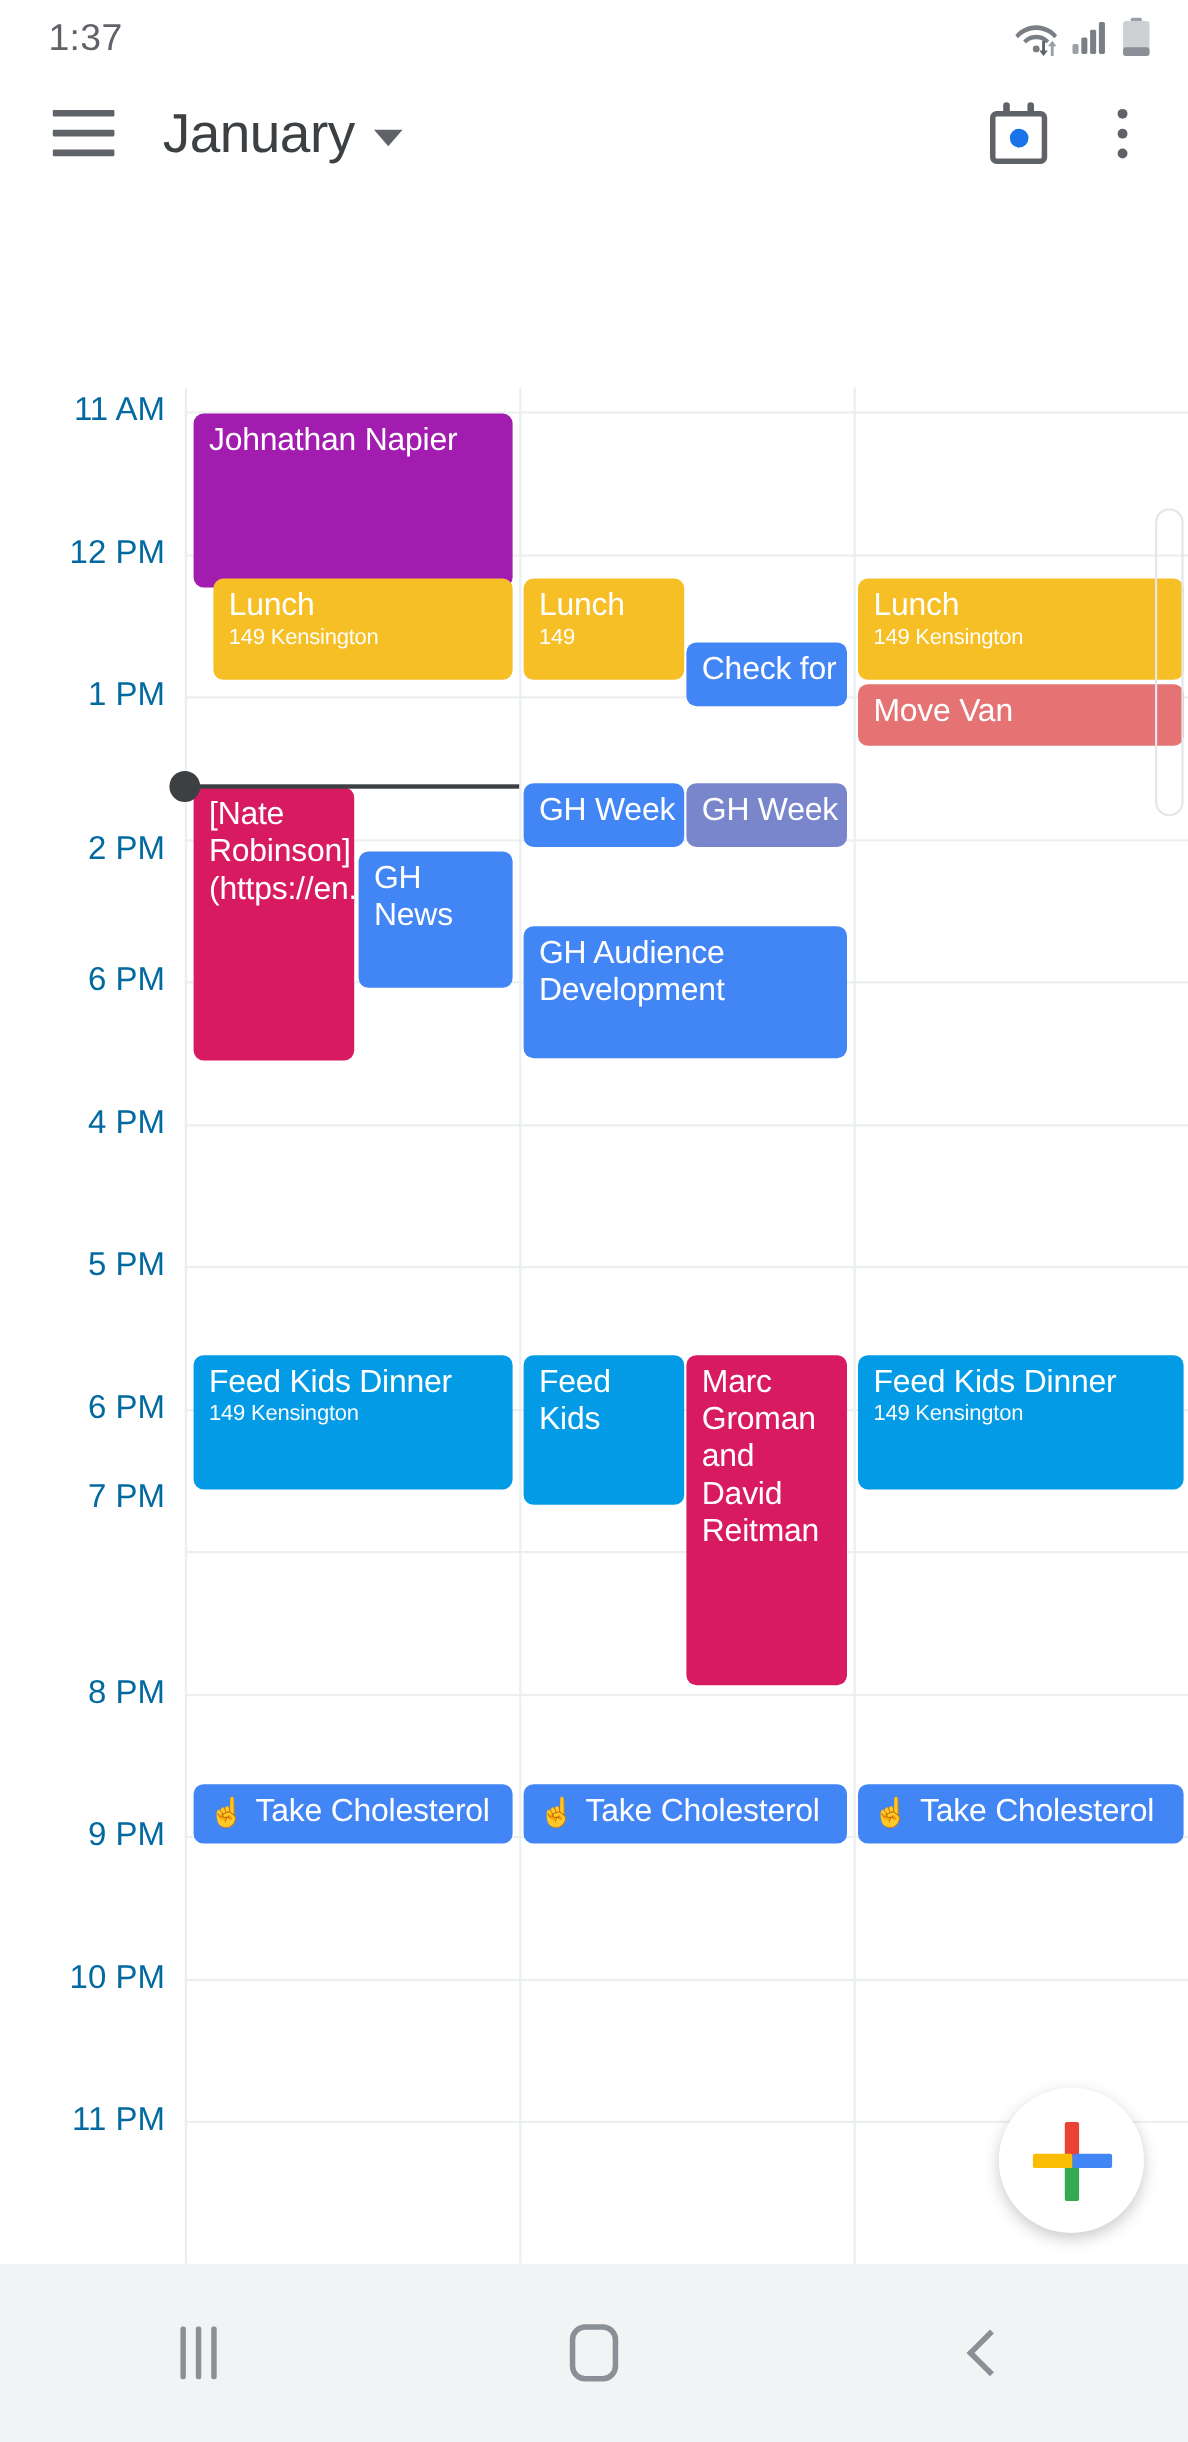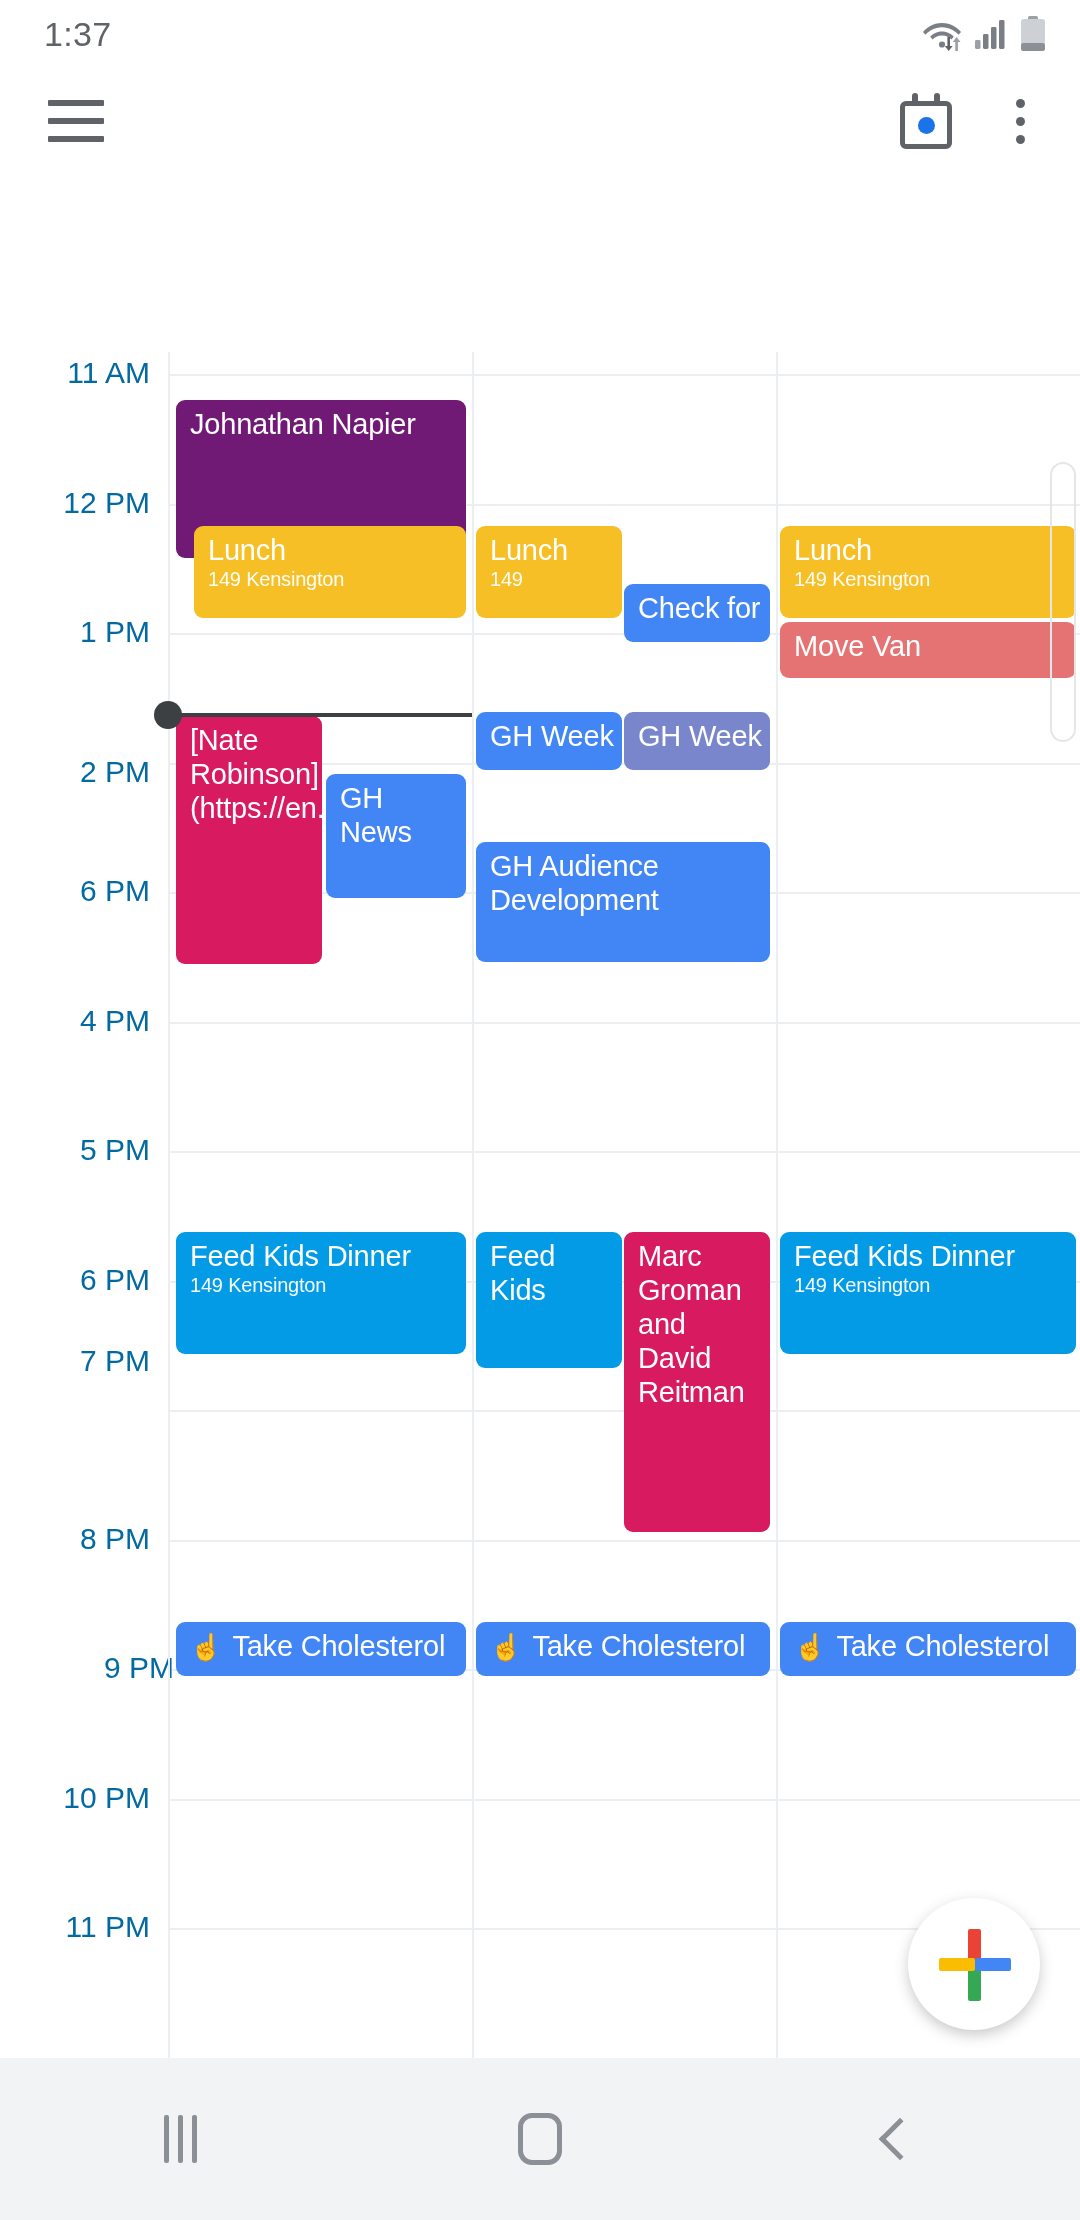--- a/index.html
+++ b/index.html
@@ -143,20 +143,24 @@
       </svg>
     </div>
   </div>
 
   <div class="appbar">
     <div class="hamburger">
       <span></span>
         <span></span>
         <span></span>
     </div>
+    <div class="month-wrap">
+      <div class="month-title">January</div>
+      <div class="caret"></div>
+    </div>
     <div class="appbar-spacer"></div>
     <div class="today-icon">
       <div class="pin-l"></div>
       <div class="pin-r"></div>
       <div class="body"></div>
       <div class="dot"></div>
     </div>
     <div class="kebab">
       <i></i>
         <i></i>
@@ -180,29 +184,29 @@
       <div class="hourlabel" style="top: 651.5px;">4 PM</div>
       <div class="hourline" style="top: 799px;"></div>
       <div class="hourlabel" style="top: 781px;">5 PM</div>
       <div class="hourline" style="top: 928.5px;"></div>
       <div class="hourlabel" style="top: 910.5px;">6 PM</div>
       <div class="hourline" style="top: 1058px;"></div>
       <div class="hourlabel" style="top: 992px;">7 PM</div>
       <div class="hourline" style="top: 1187.5px;"></div>
       <div class="hourlabel" style="top: 1169.5px;">8 PM</div>
       <div class="hourline" style="top: 1317px;"></div>
-      <div class="hourlabel" style="top: 1299px; margin-left: 24px;">9 PM</div>
+      <div class="hourlabel" style="top: 1299px;">9 PM</div>
       <div class="hourline" style="top: 1446.5px;"></div>
       <div class="hourlabel" style="top: 1428.5px;">10 PM</div>
       <div class="hourline" style="top: 1576px;"></div>
       <div class="hourlabel" style="top: 1558px;">11 PM</div>
       <div class="vline" style="left: 168px;"></div>
       <div class="vline" style="left: 472px;"></div>
       <div class="vline" style="left: 776px;"></div>
-      <div class="event" style="background: #701a75; left: 176px; top: 48px; width: 290px; height: 158px;">
+      <div class="event" style="background: #a21caf; left: 176px; top: 24px; width: 290px; height: 158px;">
         <div class="ev-title">Johnathan Napier</div>
       </div>
       <div class="event" style="background: rgb(246, 191, 38); left: 194px; top: 174px; width: 272px; height: 92px;">
         <div class="ev-title">Lunch</div>
         <div class="ev-sub">149 Kensington</div>
       </div>
       <div class="event" style="background: rgb(216, 27, 96); left: 176px; top: 364px; width: 146px; height: 248px;">
         <div class="ev-title wrap">[Nate Robinson](https://en.m.wikipedia.org</div>
       </div>
       <div class="event" style="background: rgb(66, 133, 244); left: 326px; top: 422px; width: 140px; height: 124px;">

